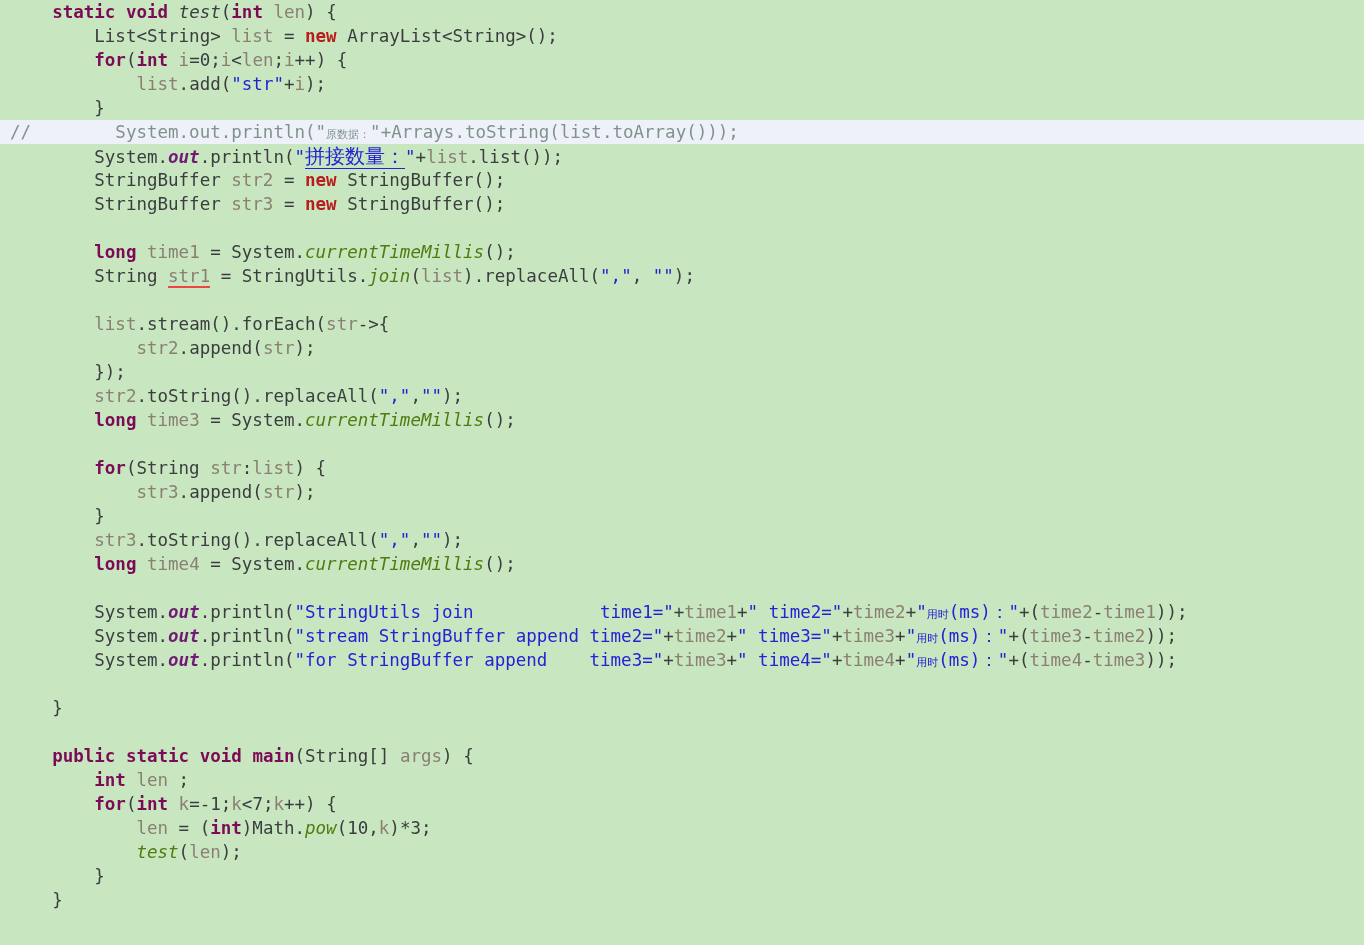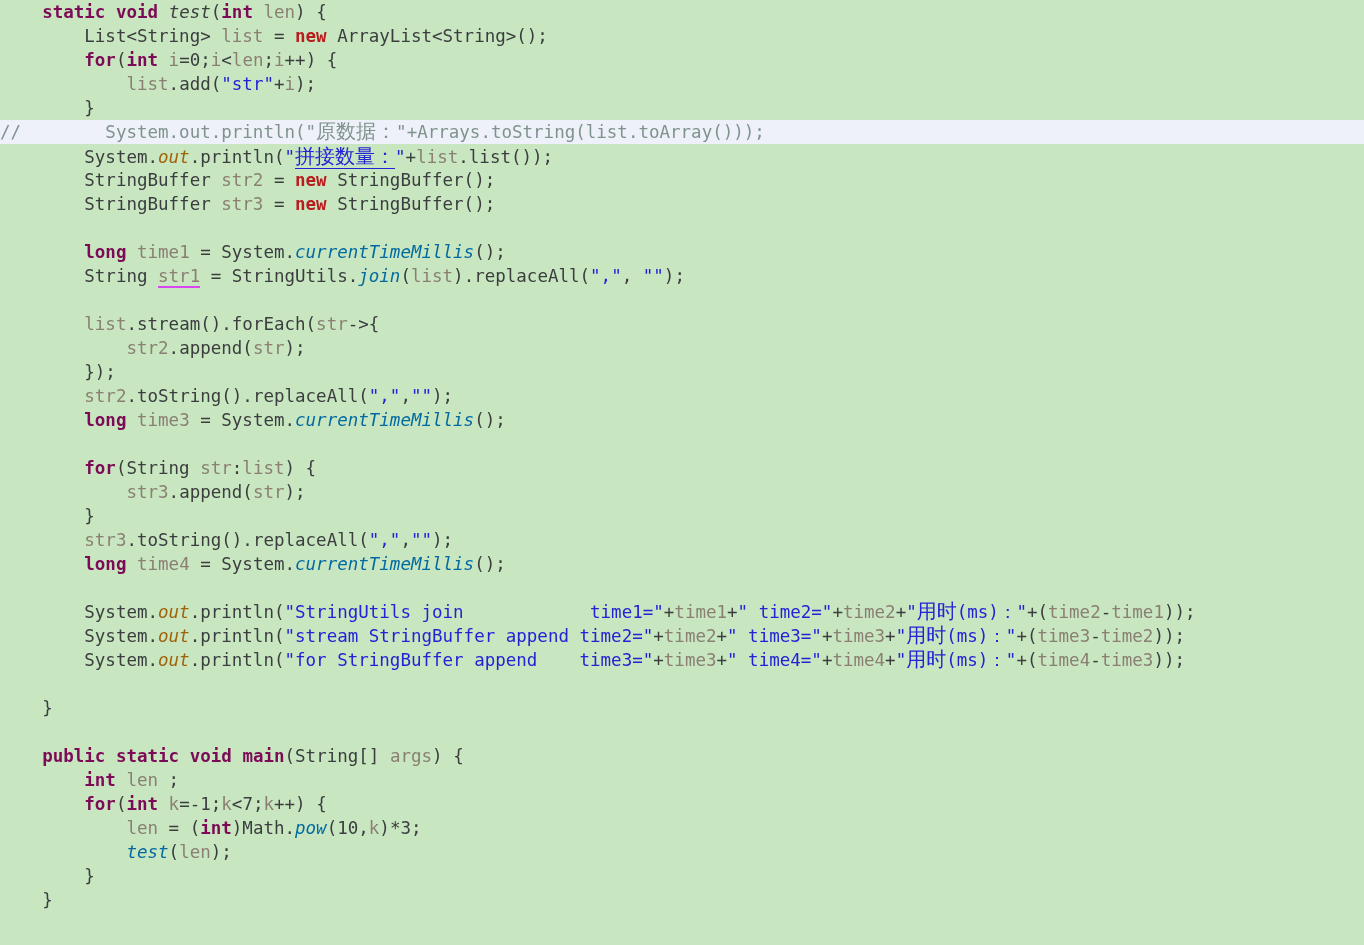--- a/index.html
+++ b/index.html
@@ -22,40 +22,40 @@
     box-sizing: border-box;
     padding: 0;
   }
   .code-line {
     height: 24px;
     line-height: 24px;
     font-size: 17.5px;
     white-space: pre;
     letter-spacing: 0px;
     color: #404244;
-    padding-left: 0px;
+    padding-left: 10px;
     box-sizing: border-box;
   }
   .code-line.highlight {
     background: #eef1fa;
   }
   .tok { white-space: pre; }
   
   .kw      { color: #7c0a56; font-weight: bold; }            
   .kw2     { color: #b91c1c; font-weight: bold; }            
   .plain   { color: #3b3d3f; }
   .var     { color: #8a7f72; }                               
-  .varu    { color: #8a7f72; border-bottom: 2px solid #d946ef; text-align: center; }  
+  .varu    { color: #8a7f72; border-bottom: 2px solid #ef4444; text-align: center; }  
   .str     { color: #2323d6; }
   .quote   { color: #2323d6; }
   .cmt     { color: #7f938c; }
-  .statfld { color: #a16207; font-weight: normal; font-style: italic; }
-  .statmth { color: #0369a1; font-style: italic; }
+  .statfld { color: #701a75; font-weight: bold; font-style: italic; }
+  .statmth { color: #4d7c0f; font-style: italic; }
   .mth     { color: #3b3d3f; font-style: italic; }
-  .cjk     { font-family: Liberation Mono, monospace; font-size: 20px; }
+  .cjk     { font-family: Liberation Serif, serif; font-size: 11px; }
   .cjk-u   { font-family: "DejaVu Sans", sans-serif; font-size: 20px; border-bottom: 1px solid #2323d6; }
 </style>
 </head>
 <body style="background: rgb(200, 230, 192);">
 
 <div id="editor" style="background: rgb(200, 230, 192);">
 
   <div class="code-line"><span class="tok plain">    </span><span class="tok kw">static</span><span class="tok plain"> </span><span class="tok kw">void</span><span class="tok plain"> </span><span class="tok mth">test</span><span class="tok plain">(</span><span class="tok kw">int</span><span class="tok plain"> </span><span class="tok var">len</span><span class="tok plain">) {</span></div>
 
   <div class="code-line"><span class="tok plain">        List&lt;String&gt; </span><span class="tok var">list</span><span class="tok plain"> = </span><span class="tok kw2">new</span><span class="tok plain"> ArrayList&lt;String&gt;();</span></div>

